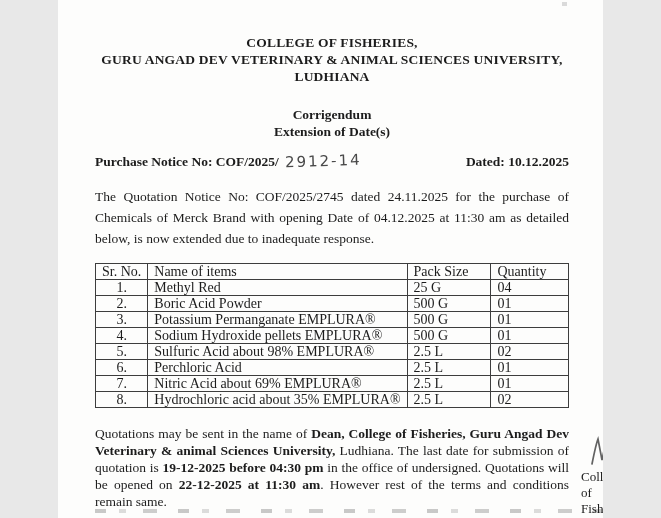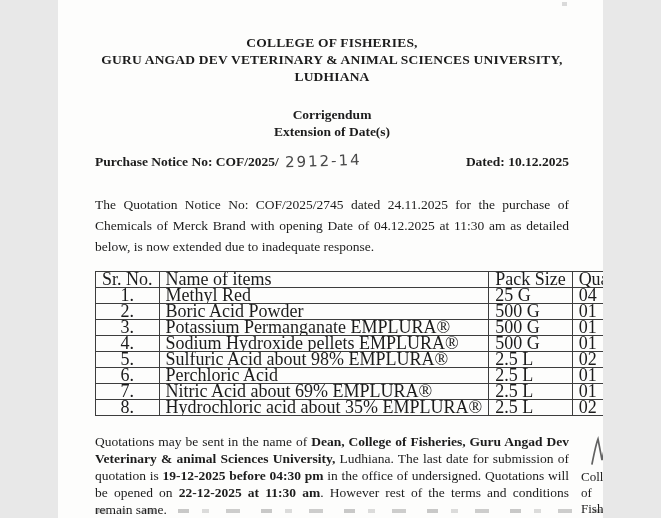--- a/index.html
+++ b/index.html
@@ -45,30 +45,30 @@
     color: #4a4a4a;
     display: inline-block;
   }
   .hw-number {
     font-size: 15px;
     letter-spacing: 2px;
     transform: rotate(-2deg);
     margin-left: 6px;
   }
   .intro-para {
-    margin-top: 24px;
+    margin-top: 16px;
     font-size: 13.5px;
     line-height: 21px;
     text-align: justify;
   }
   table.items {
     margin-top: 14px;
     width: 100%;
     border-collapse: collapse;
-    font-size: 18px;
+    font-size: 14px;
   }
   table.items td, table.items th {
     border: 1px solid #3d3d3d;
     padding: 0 6px;
     height: 15px;
     line-height: 15px;
     font-weight: normal;
     text-align: left;
     white-space: nowrap;
     overflow: hidden;

